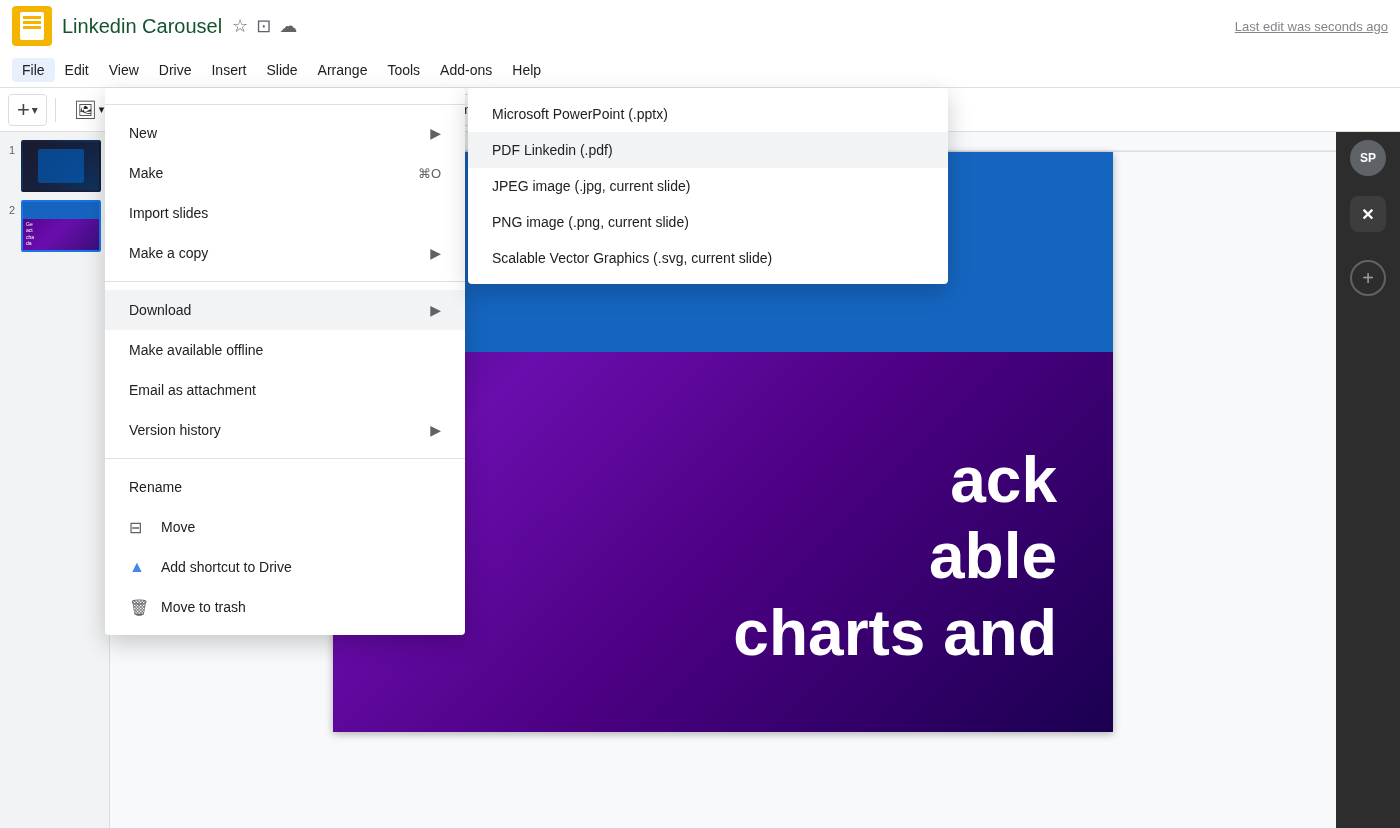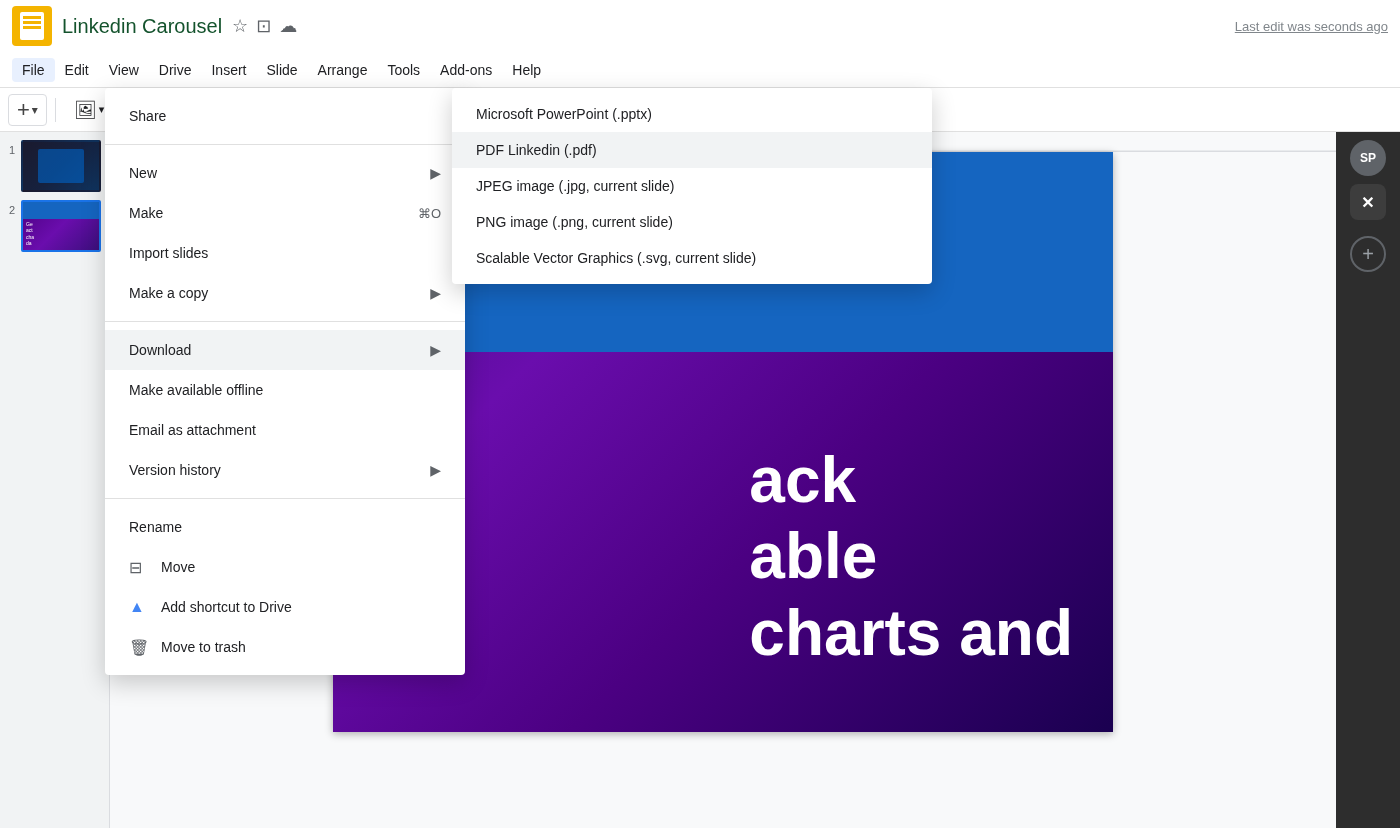--- a/index.html
+++ b/index.html
@@ -72,29 +72,29 @@
     .canvas-area {
       flex: 1; background: #f8f9fa; display: flex; align-items: flex-start; justify-content: center; padding: 0; position: relative; overflow: hidden;
     }
     .ruler-h {
       position: absolute; top: 0; left: 0; right: 0; height: 20px; background: #f8f9fa; border-bottom: 1px solid #dadce0; display: flex; align-items: center;
     }
     .slide-canvas {
       margin-top: 20px; width: 780px; height: 580px; background: linear-gradient(135deg, #3b0f7c 0%, #6a0dad 30%, #4b0082 60%, #1a0050 100%); position: relative; overflow: hidden; box-shadow: 0 2px 8px rgba(0,0,0,0.3);
     }
     .slide-canvas-text {
-      position: absolute; bottom: 60px; right: 40px; color: white; font-size: 64px; font-weight: bold; text-align: left; line-height: 1.2;
+      position: absolute; bottom: 60px; right: 56px; color: white; font-size: 64px; font-weight: bold; text-align: right; line-height: 1.2;
     }
     .slide-blue-box {
       position: absolute; top: 0; left: 0; width: 780px; height: 200px; background: #1565c0;
     }
 
     
     .right-panel {
-      width: 64px; background: #2d2d2d; display: flex; flex-direction: column; align-items: center; padding: 8px 0; gap: 8px;
+      width: 64px; background: #2d2d2d; display: flex; flex-direction: column; align-items: center; padding: 8px 0; gap: 20px;
     }
     .rp-avatar {
       width: 36px; height: 36px; background: #5f6368; border-radius: 50%; display: flex; align-items: center; justify-content: center; color: white; font-size: 12px; font-weight: bold;
     }
     .rp-icon {
       width: 36px; height: 36px; background: #3d3d3d; border-radius: 8px; display: flex; align-items: center; justify-content: center; color: white; font-size: 18px; cursor: pointer;
     }
     .rp-add {
       width: 36px; height: 36px; border: 2px solid #5f6368; border-radius: 50%; display: flex; align-items: center; justify-content: center; color: #9aa0a6; font-size: 20px; cursor: pointer; margin-top: 8px;
     }
@@ -108,21 +108,21 @@
     }
     .fmd-item.active { background: #f1f3f4; }
     .fmd-item-label { flex: 1; }
     .fmd-item-shortcut { color: #5f6368; font-size: 13px; margin-left: auto; }
     .fmd-item-arrow { color: #5f6368; margin-left: auto; font-size: 14px; }
     .fmd-item-icon { width: 24px; margin-right: 8px; color: #5f6368; font-size: 16px; }
     .fmd-divider { height: 1px; background: #e0e0e0; margin: 8px 0; }
 
     
     .download-submenu {
-      position: absolute; top: 88px; left: 452px; background: #fff; border-radius: 4px; box-shadow: 0 8px 24px rgba(0,0,0,0.2); z-index: 101; width: 480px; padding: 8px 0;
+      position: absolute; top: 88px; left: 468px; background: #fff; border-radius: 4px; box-shadow: 0 8px 24px rgba(0,0,0,0.2); z-index: 101; width: 480px; padding: 8px 0;
     }
     .dsm-item {
       display: flex; align-items: center; padding: 10px 24px; font-size: 14px; color: #202124; cursor: pointer;
     }
     .dsm-item.highlighted { background: #f1f3f4; }
   </style>
 </head>
 <body>
 
 <div class="title-bar">
@@ -235,23 +235,20 @@
 
   <div class="right-panel">
     <div class="rp-avatar">SP</div>
     <div class="rp-icon" style="font-size:16px;color:#fff;font-weight:bold;">✕</div>
     <div class="rp-add">+</div>
   </div>
 </div>
 
 <div class="file-menu-dropdown">
 
-  <div class="fmd-item">
-    <span class="fmd-item-label">Share</span>
-  </div>
   <div class="fmd-divider"></div>
 
   <div class="fmd-item">
     <span class="fmd-item-label">New</span>
     <span class="fmd-item-arrow">▶</span>
   </div>
 
   <div class="fmd-item">
     <span class="fmd-item-label">Make</span>
     <span class="fmd-item-shortcut">⌘O</span>

